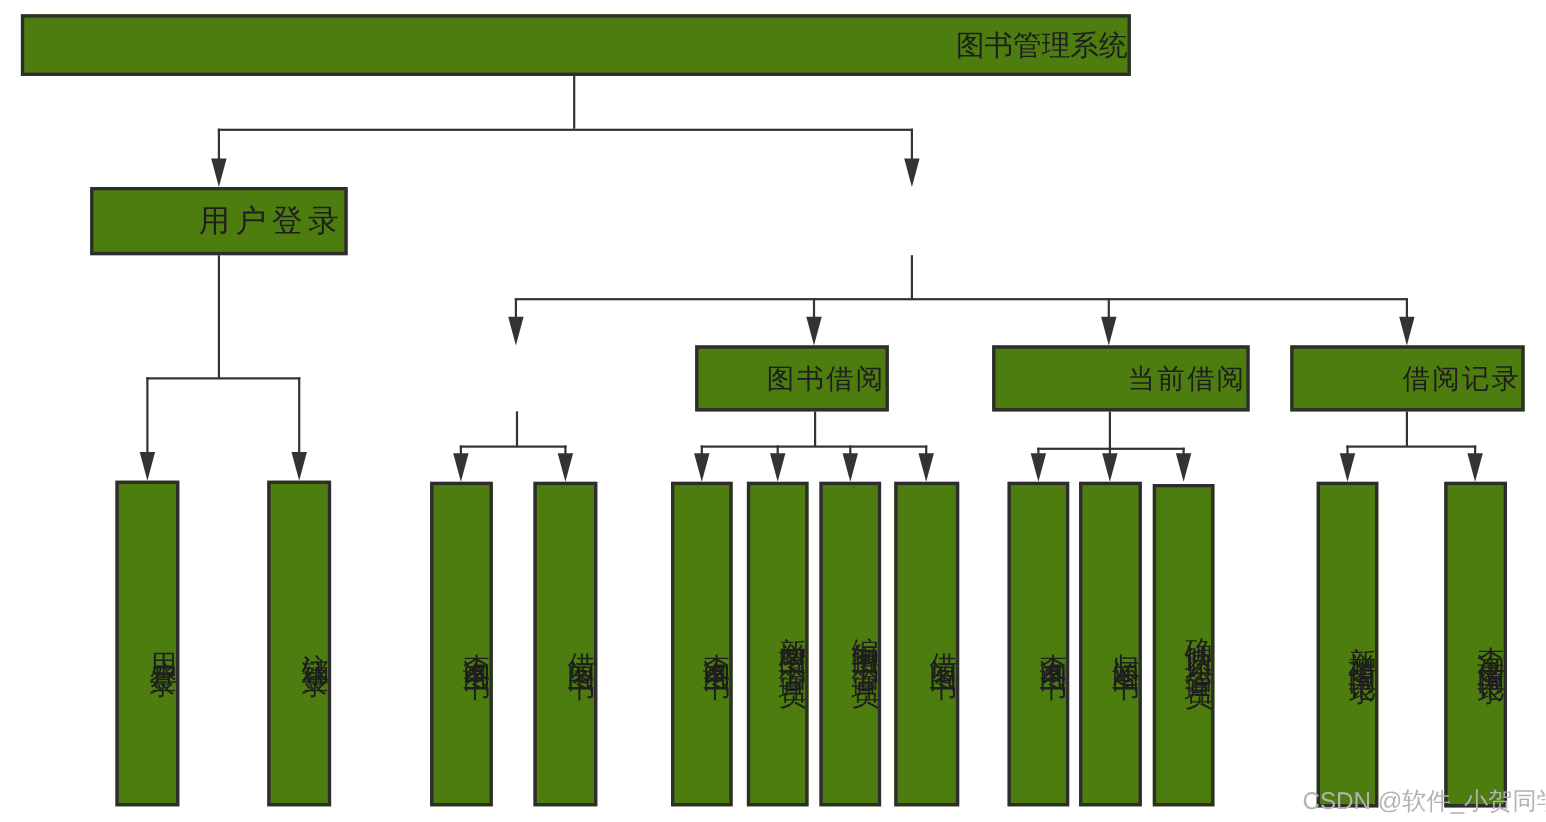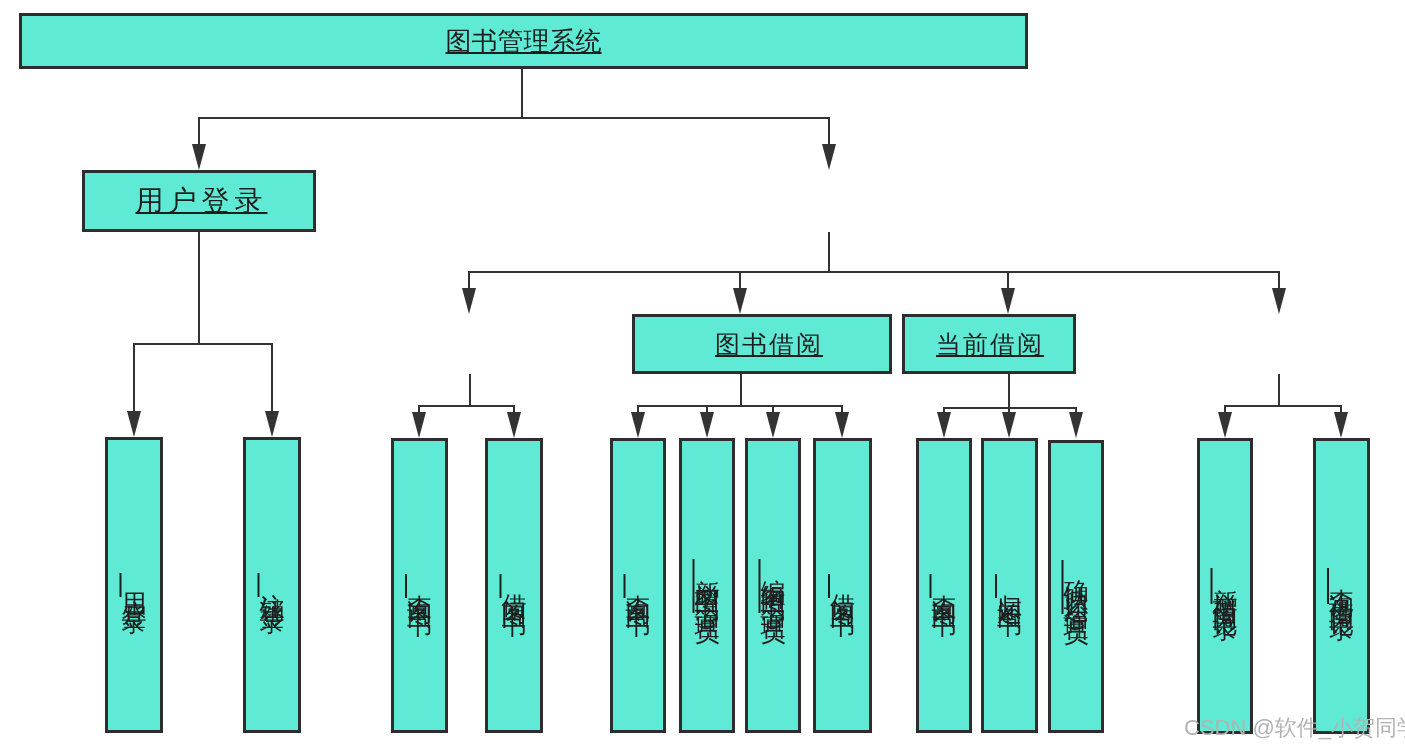--- a/index.html
+++ b/index.html
@@ -7,27 +7,26 @@
     position: relative;
     width: 1405px;
     height: 747px;
     background: #ffffff;
     font-family: "Liberation Sans", sans-serif;
     overflow: hidden;
   }
   .box {
     position: absolute;
     box-sizing: border-box;
-    background: #5eead4;
+    background: #4d7c0f;
     border: 3px solid #2d2d2d;
     display: flex;
     align-items: center;
-    justify-content: center;
+    justify-content: flex-end;
     color: #1e1e1e;
-    text-decoration: underline;
   }
   .hlabel { font-size: 26px; letter-spacing: 0px; white-space: nowrap; }
   .hlabel-l2 { font-size: 28px; letter-spacing: 5px; text-indent: 5px; white-space: nowrap; }
   .hlabel-l3 { font-size: 25px; letter-spacing: 2px; text-indent: 2px; white-space: nowrap; }
   .vlabel {
     writing-mode: vertical-rl;
     text-orientation: mixed;
     font-size: 25px;
     letter-spacing: 6px;
     line-height: 1;
@@ -81,25 +80,28 @@
   <div class="line" style="left:468px; top:271px; width:812px; height:2px;"></div>
   <div class="line" style="left:468px; top:271px; width:2px; height:18px;"></div>
   <div class="arrow" style="left:462px; top:288px;"></div>
   <div class="line" style="left:739px; top:271px; width:2px; height:18px;"></div>
   <div class="arrow" style="left:733px; top:288px;"></div>
   <div class="line" style="left:1007px; top:271px; width:2px; height:18px;"></div>
   <div class="arrow" style="left:1001px; top:288px;"></div>
   <div class="line" style="left:1278px; top:271px; width:2px; height:18px;"></div>
   <div class="arrow" style="left:1272px; top:288px;"></div>
 
-  <div class="box" style="left:632px; top:314px; width:260px; height:60px;padding-left:12px;">
+  <div class="box" style="left:632px; top:314px; width:176px; height:60px;padding-left:12px;">
     <span class="hlabel-l3">图书借阅</span>
   </div>
-  <div class="box" style="left:902px; top:314px; width:174px; height:60px;">
+  <div class="box" style="left:902px; top:314px; width:234px; height:60px;">
     <span class="hlabel-l3">当前借阅</span>
+  </div>
+  <div class="box" style="left:1173px; top:314px; width:213px; height:60px;">
+    <span class="hlabel-l3">借阅记录</span>
   </div>
 
   <div class="line" style="left:469px; top:374px; width:2px; height:32px;"></div>
   <div class="line" style="left:418px; top:405px; width:97px; height:2px;"></div>
   <div class="line" style="left:418px; top:405px; width:2px; height:8px;"></div>
   <div class="arrow" style="left:412px; top:412px;"></div>
   <div class="line" style="left:513px; top:405px; width:2px; height:8px;"></div>
   <div class="arrow" style="left:507px; top:412px;"></div>
 
   <div class="line" style="left:740px; top:374px; width:2px; height:32px;"></div>

